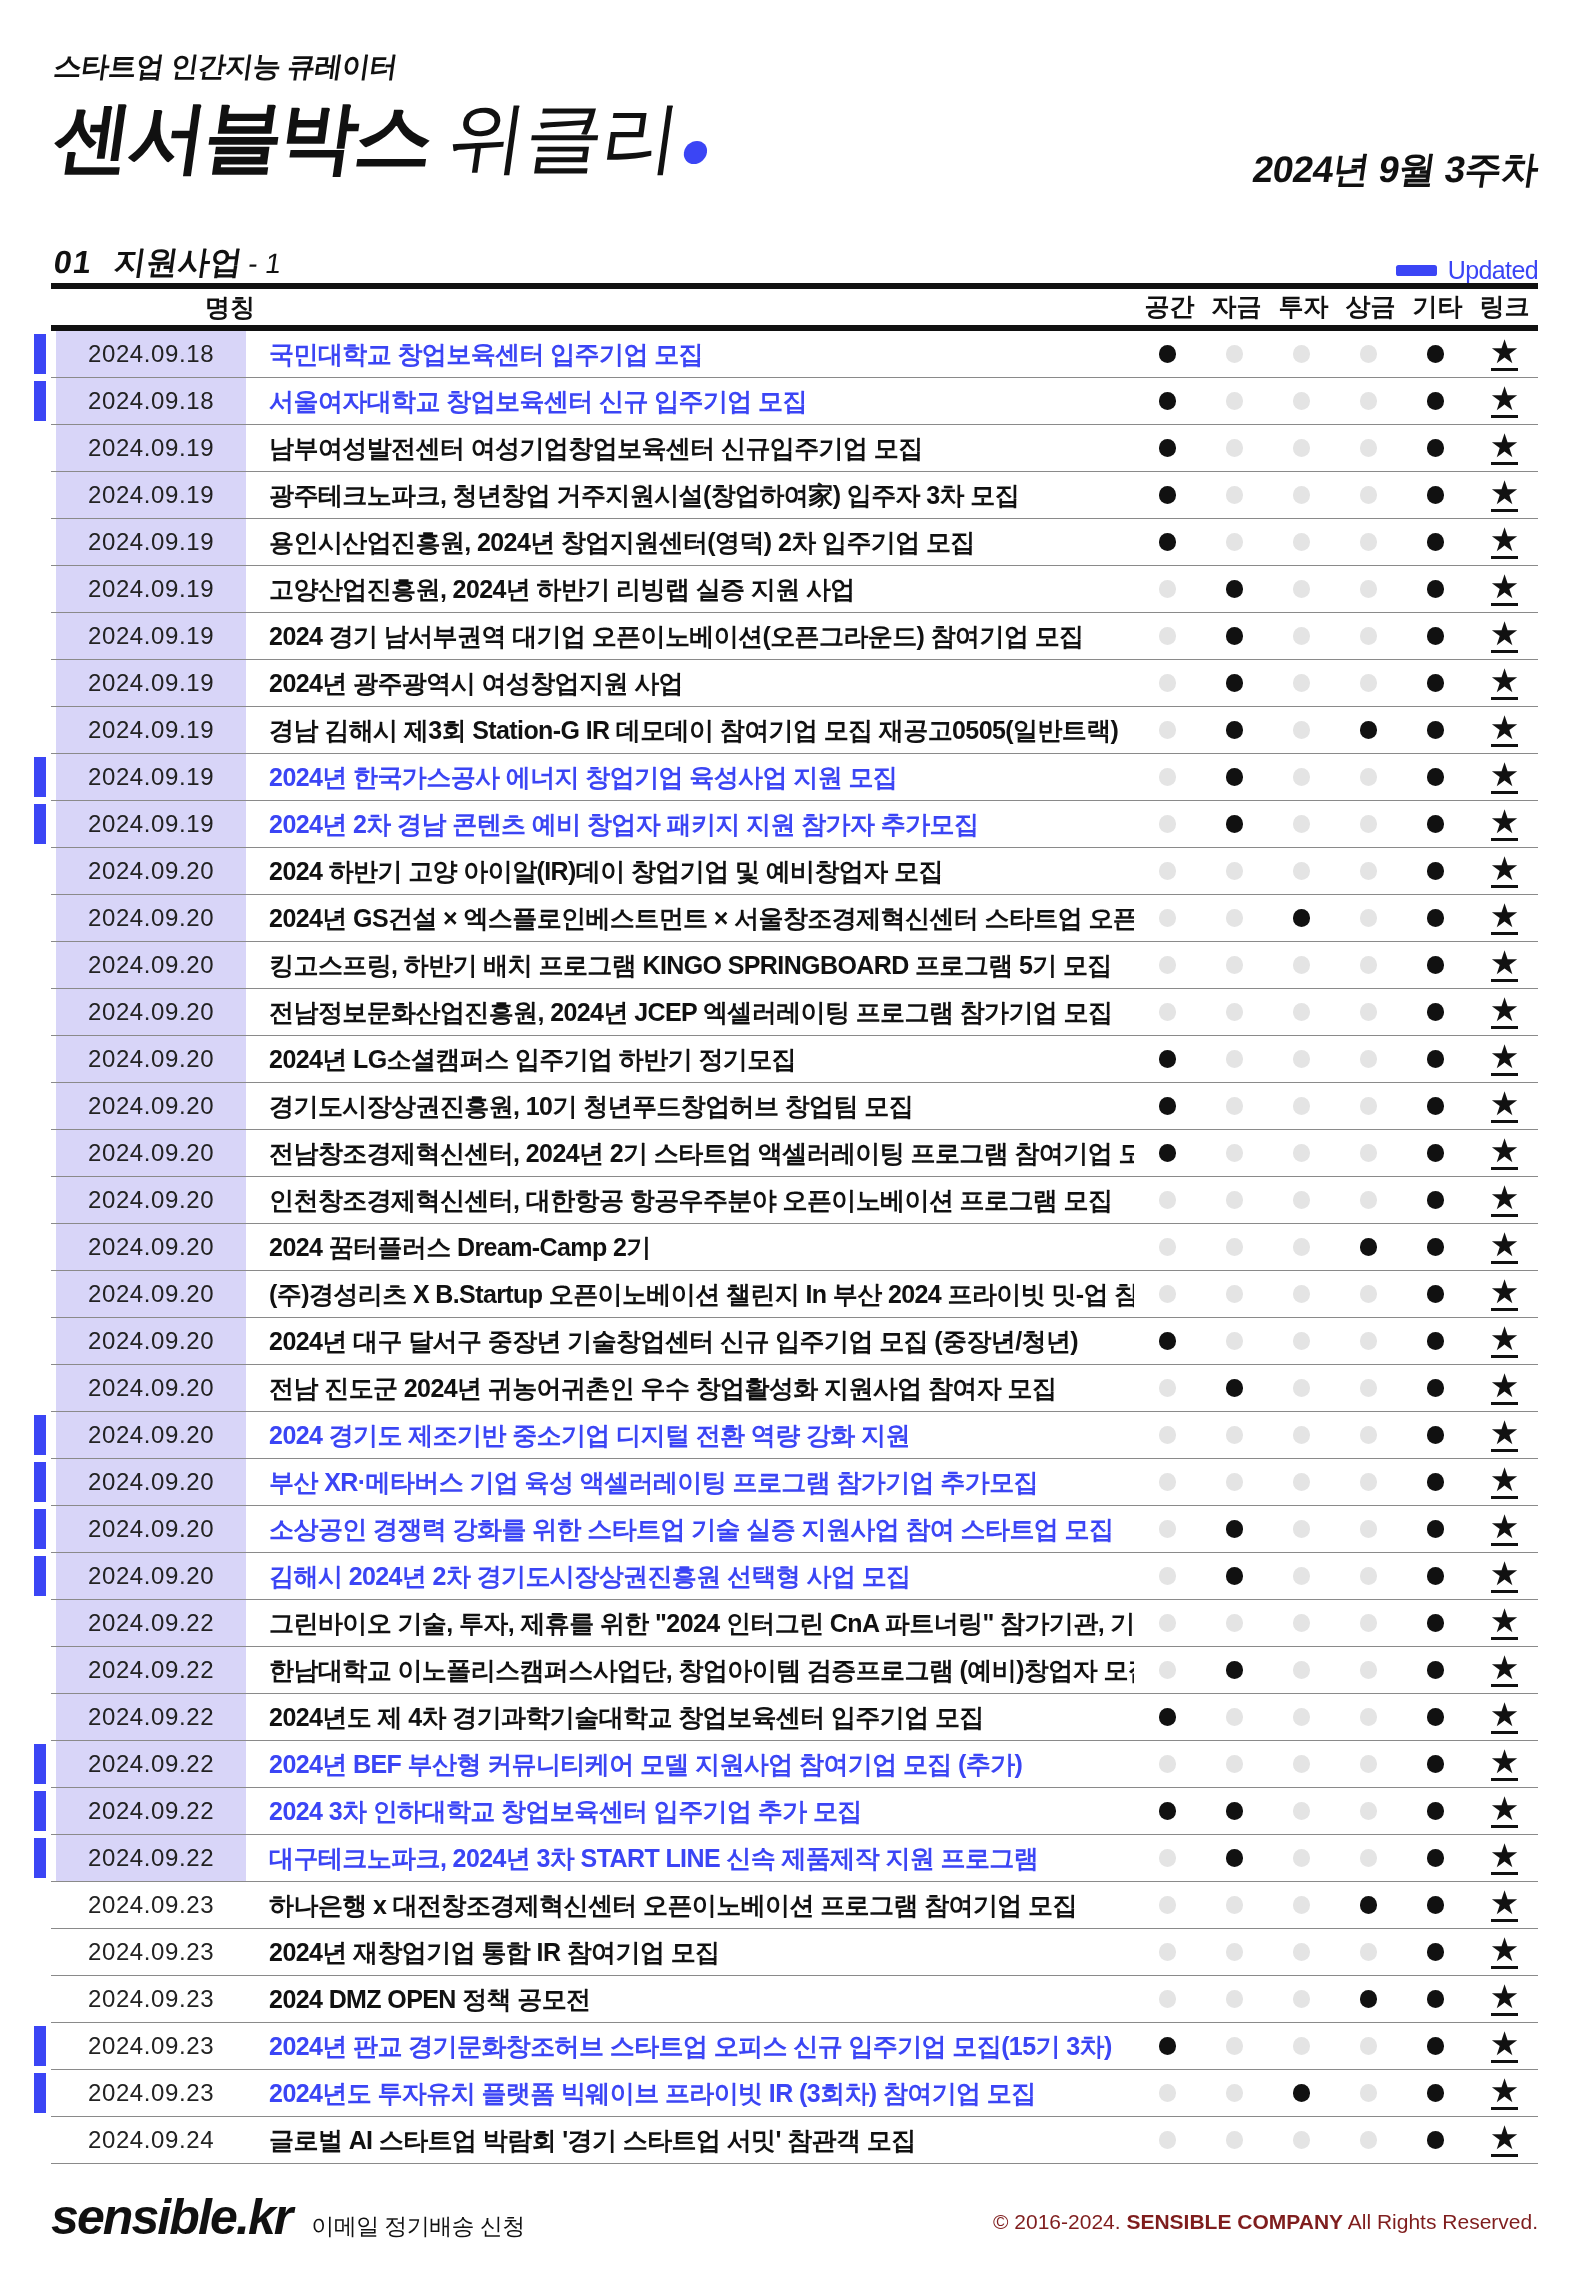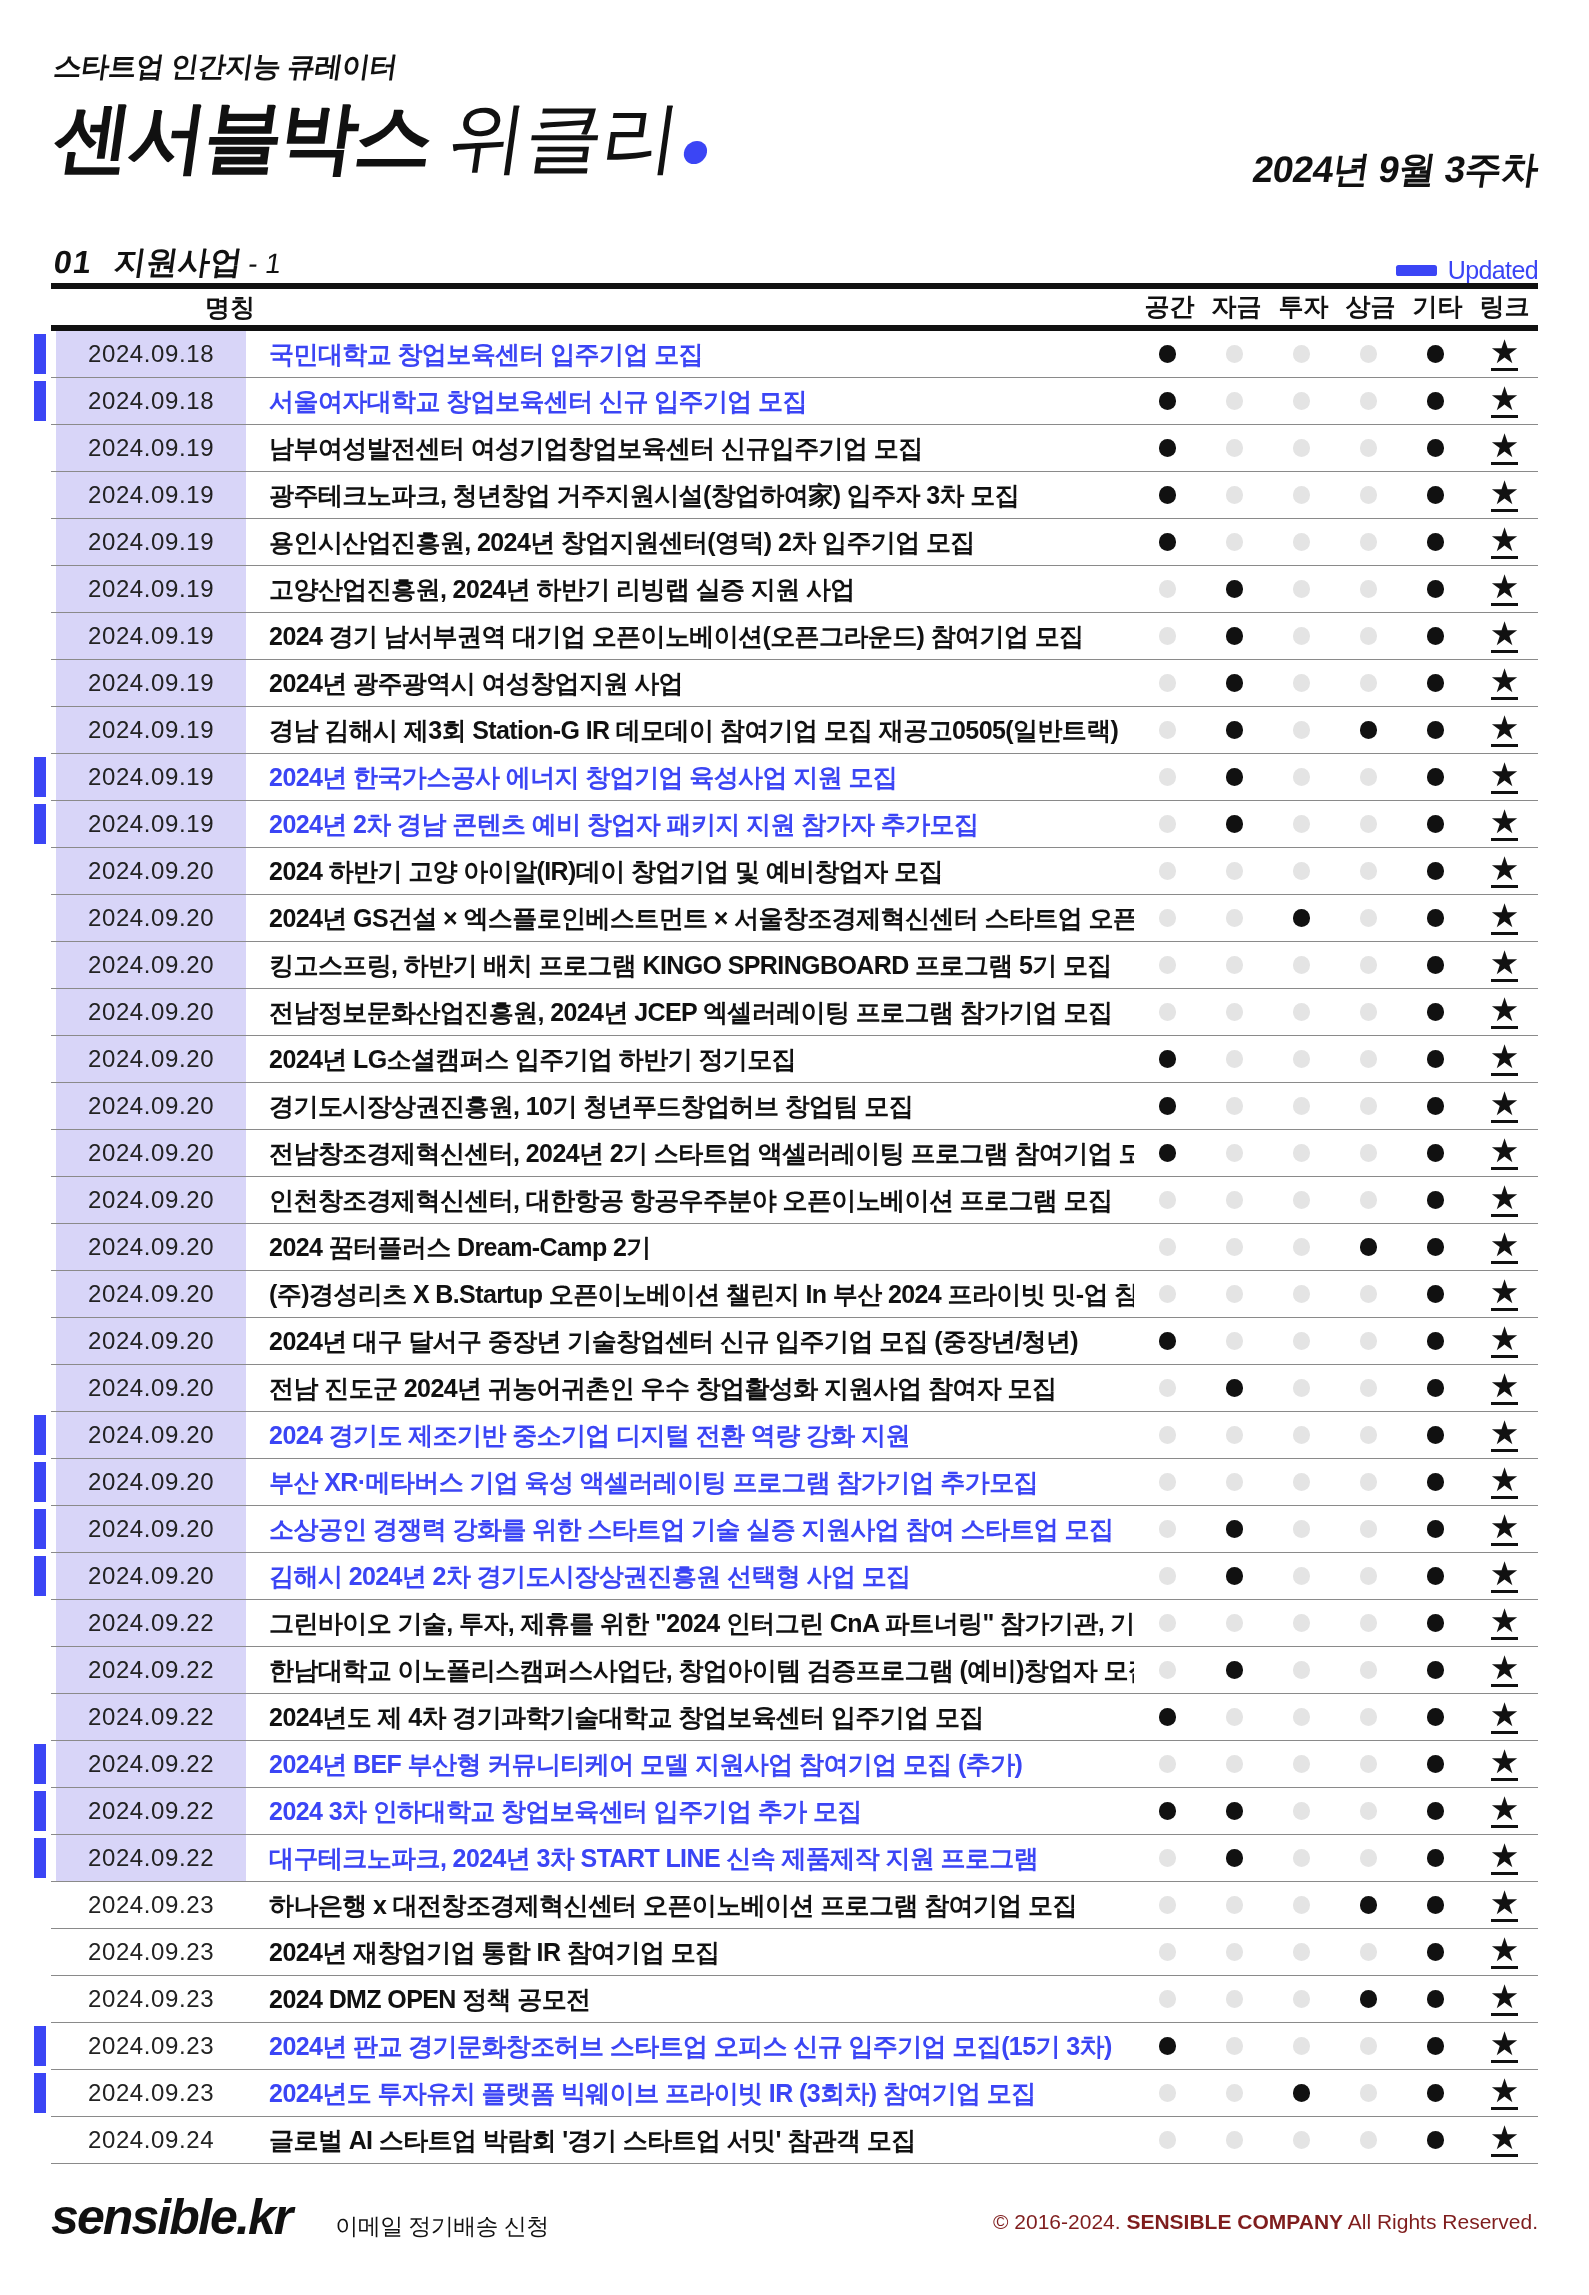--- a/index.html
+++ b/index.html
@@ -51,21 +51,21 @@
   .cats{display:flex;width:337px;flex-shrink:0;}
   .cat{width:67px;display:flex;justify-content:center;}
   .dot{width:17.3px;height:17.3px;border-radius:50%;background:var(--dot-off);}
   .dot.on{background:var(--dot-on);}
   .link-cell{width:67px;flex-shrink:0;display:flex;justify-content:center;}
   .link{display:flex;flex-direction:column;align-items:center;cursor:pointer;}
   .link .star{font-size:33px;line-height:0.9;color:#111;}
   .link .ul{width:27px;height:3.2px;background:#111;margin-top:1.3px;}
   
   .footer{position:absolute;left:51px;right:51px;top:2188px;height:83px;}
-  .logo-row{display:flex;align-items:baseline;gap:44px;}
+  .logo-row{display:flex;align-items:baseline;gap:20px;}
   .logo{font-size:50px;font-weight:900;font-style:italic;letter-spacing:-1.9px;white-space:nowrap;cursor:pointer;}
   .subscribe{font-size:23px;font-weight:400;letter-spacing:-0.6px;cursor:pointer;}
   .copyright{position:absolute;right:0;top:22px;font-size:21px;letter-spacing:0px;white-space:nowrap;color:#7f1d1d;}
   .copyright .brand{font-weight:800;}
 </style>
 </head>
 <body>
 
 <div class="tagline skew">스타트업 인간지능 큐레이터</div>
 

